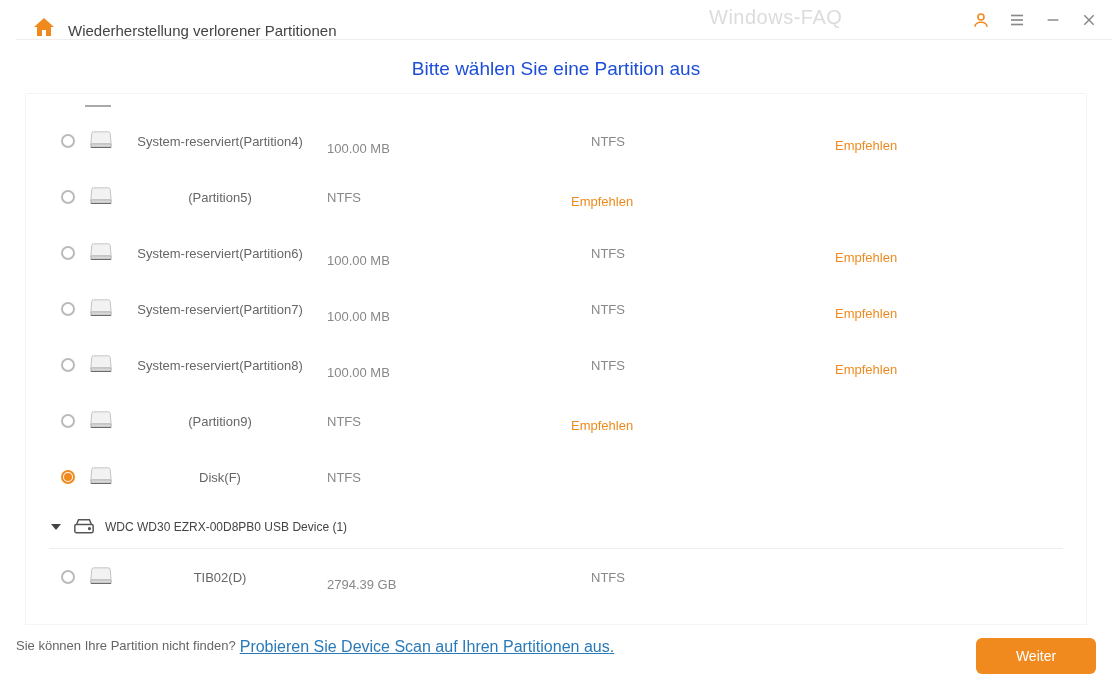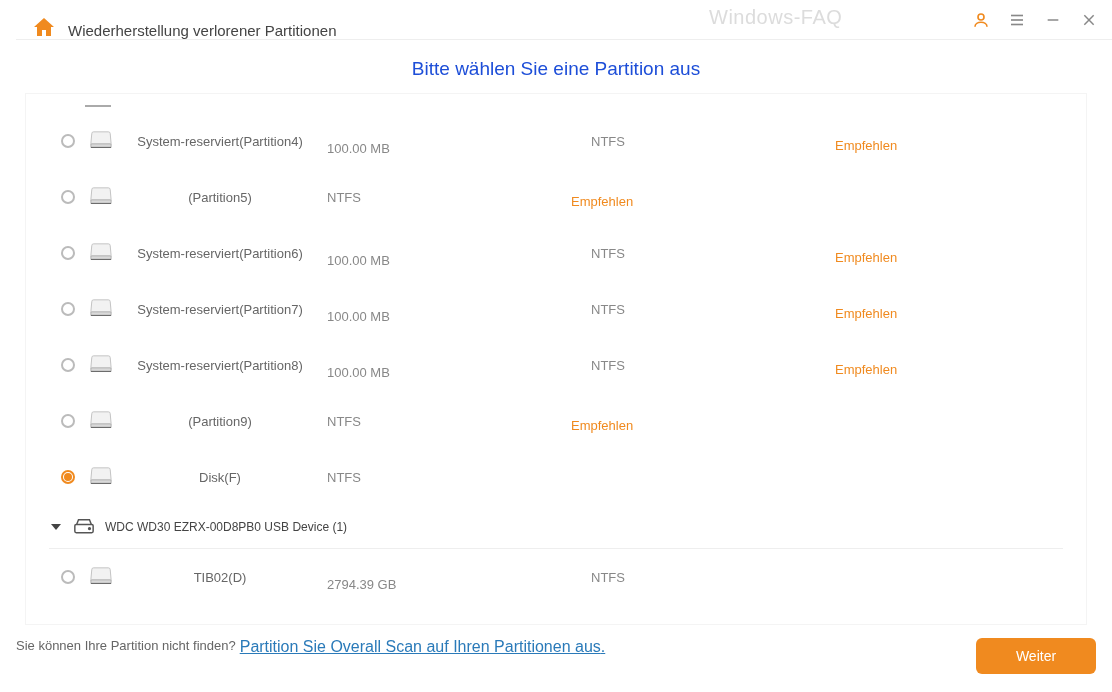--- a/index.html
+++ b/index.html
@@ -387,15 +387,15 @@
           <div class="col-size">2794.39 GB</div>
           <div class="col-fs">NTFS</div>
           <div class="col-rec"></div>
         </div>
       </div>
   </div>
 </div>
 
 <div class="footer">
   <span class="footer-text">Sie können Ihre Partition nicht finden?</span>
-  <span class="footer-link"><span>Partition Sie Overall Scan auf Ihren Partitionen aus</span>.</span>
+  <span class="footer-link"><span>Probieren Sie Device Scan auf Ihren Partitionen aus</span>.</span>
   <button class="next-btn">Weiter</button>
 </div>
 
 </body></html>

